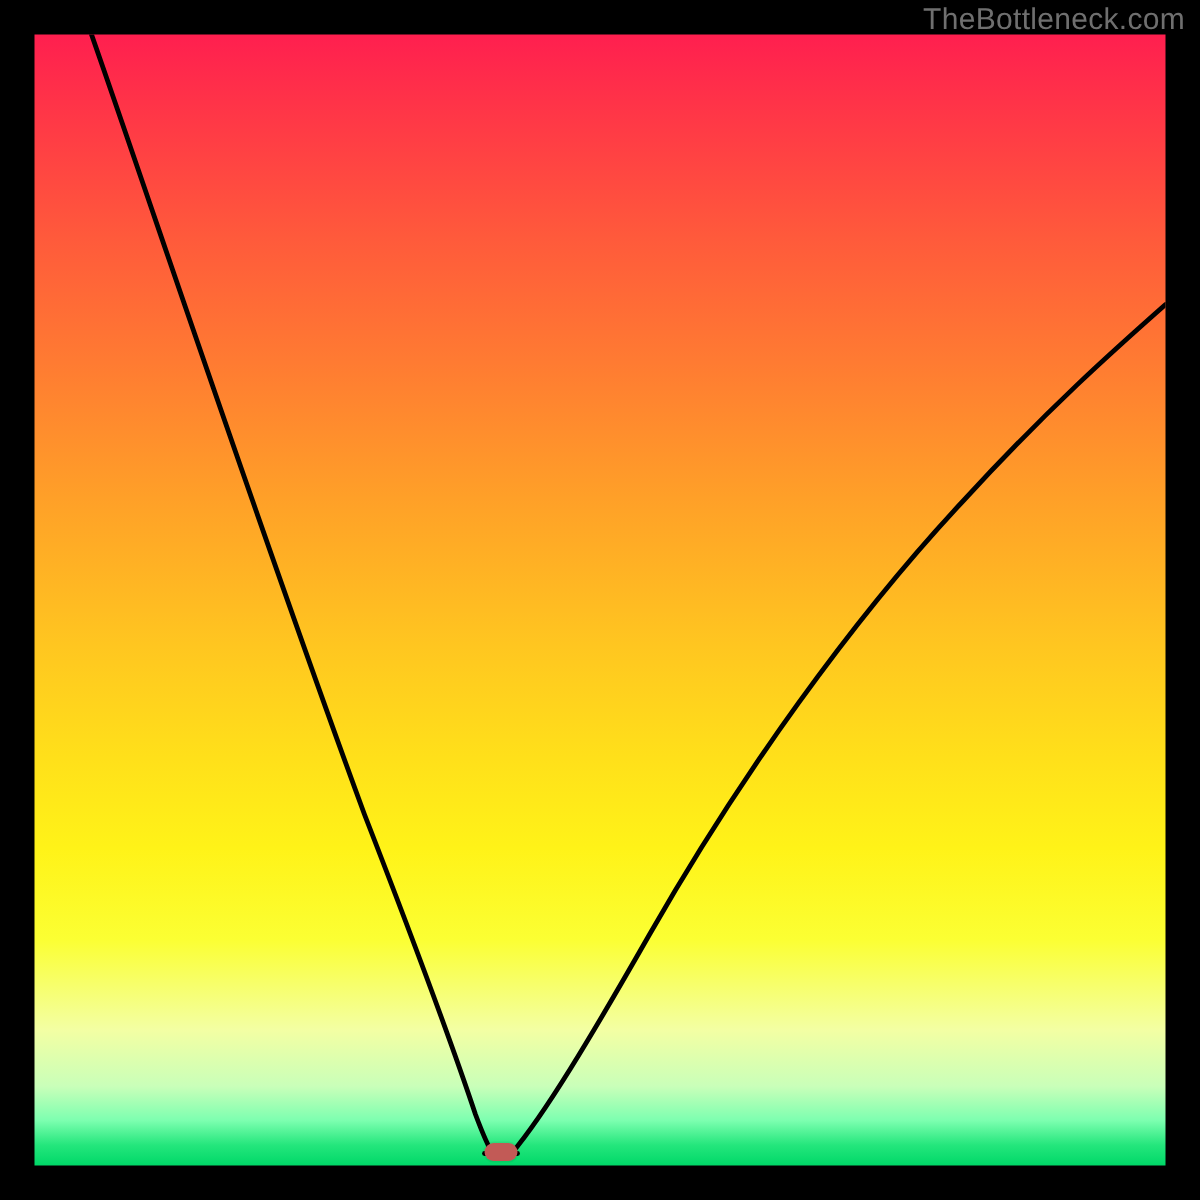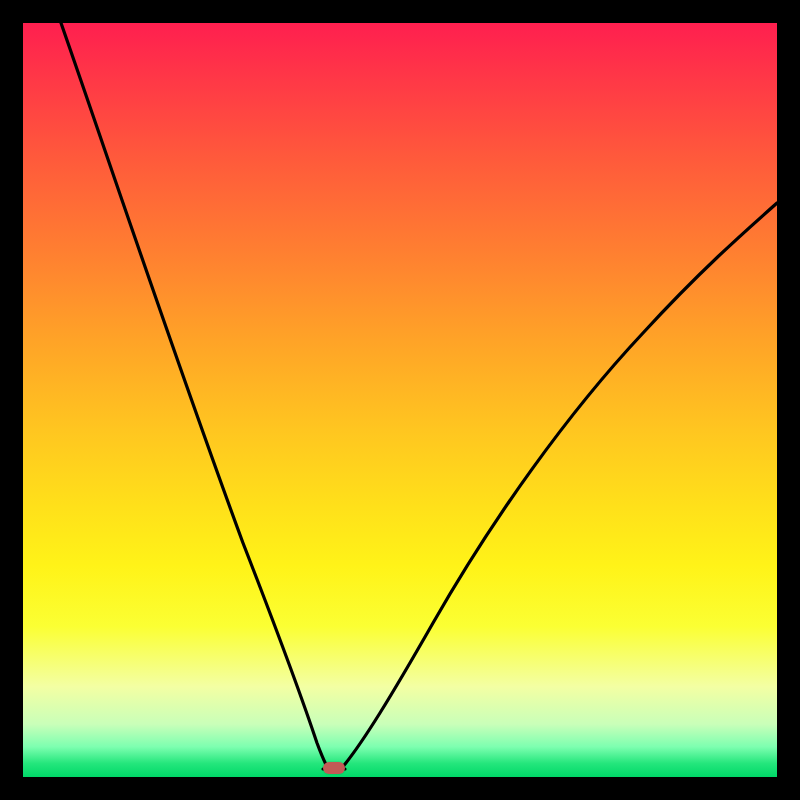--- a/index.html
+++ b/index.html
@@ -72,20 +72,21 @@
     box-shadow: 0 0 0 1px rgba(0,0,0,0.05);
   }
 </style>
 </head>
 <body>
 
 <div class="frame">
 
   <div class="plot-area"></div>
 
+  <div class="watermark">TheBottleneck.com</div>
 
   <svg class="curve" viewBox="0 0 754 754" preserveAspectRatio="none">
 
     <path d="M 38 0
              C 80 120, 150 330, 220 520
              C 255 610, 278 672, 294 720
              C 300 736, 303 742, 305 745
              L 310 747" fill="none" stroke="#000" stroke-width="3.2" stroke-linecap="round"></path>
 
     <path d="M 300 746 L 322 746" fill="none" stroke="#000" stroke-width="3.2" stroke-linecap="round"></path>

